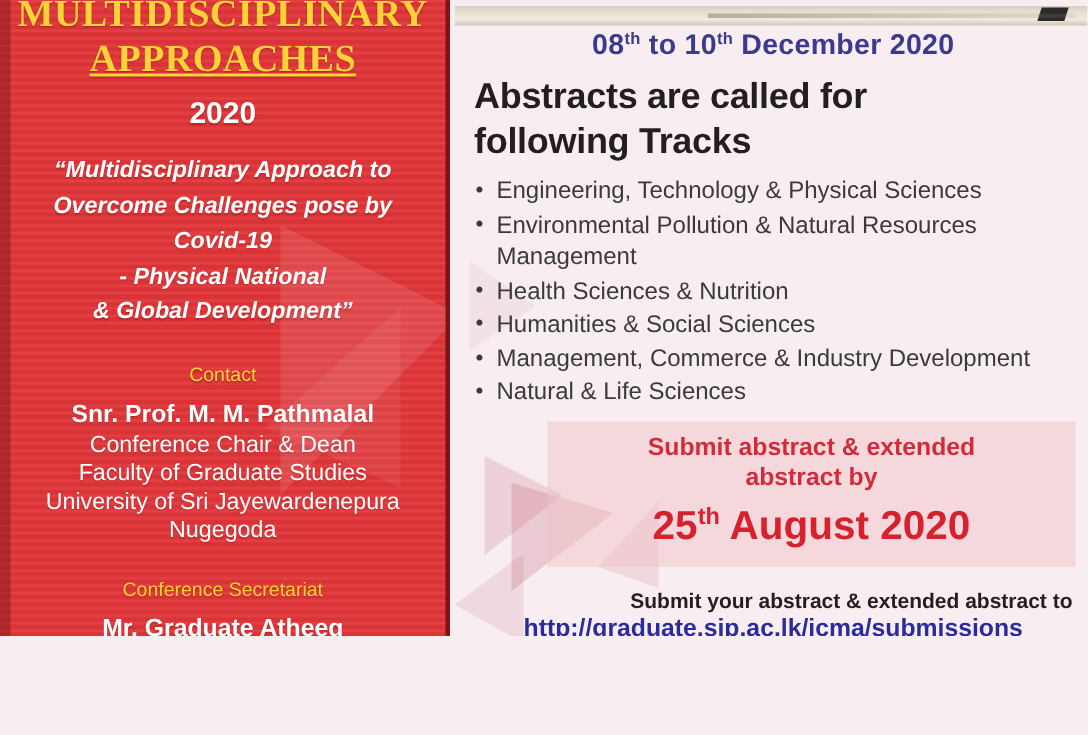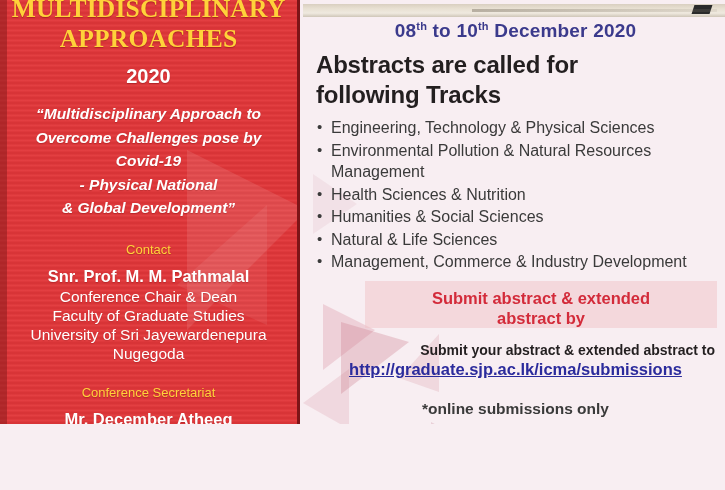--- a/index.html
+++ b/index.html
@@ -46,21 +46,21 @@
 
   .left-content{position:relative;z-index:3;text-align:center;padding:0 8px;}
 
   .title-main{
     font-family:"Liberation Serif",serif;
     font-weight:bold;color:#ffd23a;
     letter-spacing:.2px;
     text-shadow:0 1px 1px rgba(90,0,0,.35);
   }
   .t-line1{font-size:25.5px;line-height:26px;margin-top:-4px;}
-  .t-line2{font-size:25.5px;line-height:34px;}
+  .t-line2{font-size:25.5px;line-height:34px;text-decoration:underline;}
   .t-year{
     font-family:"Liberation Sans",sans-serif;
     color:#ffffff;font-weight:bold;font-size:20px;line-height:40px;
     text-shadow:0 1px 1px rgba(90,0,0,.3);
   }
 
   .theme{
     color:#ffffff;font-style:italic;font-weight:bold;
     font-size:15.5px;line-height:23.5px;margin-top:6px;
     text-shadow:0 1px 1px rgba(90,0,0,.25);
@@ -125,21 +125,21 @@
     position:relative;padding-left:15px;
     color:#3a3a3a;font-size:16px;line-height:21.5px;margin-bottom:1px;
   }
   ul.tracks li:before{
     content:"\2022";position:absolute;left:1px;top:-1px;
     color:#3a3a3a;font-size:15px;
   }
 
   .deadline-box{
     position:relative;z-index:4;
-    margin:8px 8px 0 62px;padding:7px 6px 0 6px;
+    margin:8px 8px 0 62px;padding:7px 6px 12px 6px;
     background:rgba(240,196,200,0.52);
     text-align:center;
   }
   .deadline-line1{color:#d32b3a;font-weight:bold;font-size:16.5px;line-height:20px;}
   .deadline-date{color:#d8212e;font-weight:bold;font-size:27px;line-height:31px;margin-top:1px;}
 
   .submit-to{
     color:#231f20;font-weight:bold;font-size:14px;
     text-align:right;margin-top:14px;
   }
@@ -179,21 +179,21 @@
 
       <div class="heading-gold">Contact</div>
 
       <div class="name-bold">Snr. Prof. M. M. Pathmalal</div>
       <div class="affil">Conference Chair &amp; Dean</div>
       <div class="affil">Faculty of Graduate Studies</div>
       <div class="affil">University of Sri Jayewardenepura</div>
       <div class="affil">Nugegoda</div>
 
       <div class="heading-gold">Conference Secretariat</div>
-      <div class="name-bold">Mr. December Atheeq</div>
+      <div class="name-bold">Mr. Graduate Atheeq</div>
     </div>
   </div>
 
   <div class="right-panel">
 
     <div class="photo-strip">
       <div class="dark-obj"></div>
     </div>
 
     <div class="tri tri-h"></div>
@@ -212,28 +212,29 @@
       <div class="abstracts-head">
         <div>Abstracts are called for</div>
         <div>following Tracks</div>
       </div>
 
       <ul class="tracks">
         <li>Engineering, Technology &amp; Physical Sciences</li>
         <li>Environmental Pollution &amp; Natural Resources Management</li>
         <li>Health Sciences &amp; Nutrition</li>
         <li>Humanities &amp; Social Sciences</li>
+        <li>Management, Commerce &amp; Industry Development</li>
         <li>Natural &amp; Life Sciences</li>
-        <li>Management, Commerce &amp; Industry Development</li>
       </ul>
     </div>
 
     <div class="deadline-box">
       <div class="deadline-line1">Submit abstract &amp; extended</div>
       <div class="deadline-line1">abstract by</div>
+      <div class="deadline-date"><span>25</span><sup>th</sup><span> August 2020</span></div>
     </div>
 
     <div class="right-content">
       <div class="submit-to">Submit your abstract &amp; extended abstract to</div>
       <a class="submit-url" href="#">http://graduate.sjp.ac.lk/icma/submissions</a>
       <div class="online-note">*online submissions only</div>
     </div>
 
   </div>
 </div>

